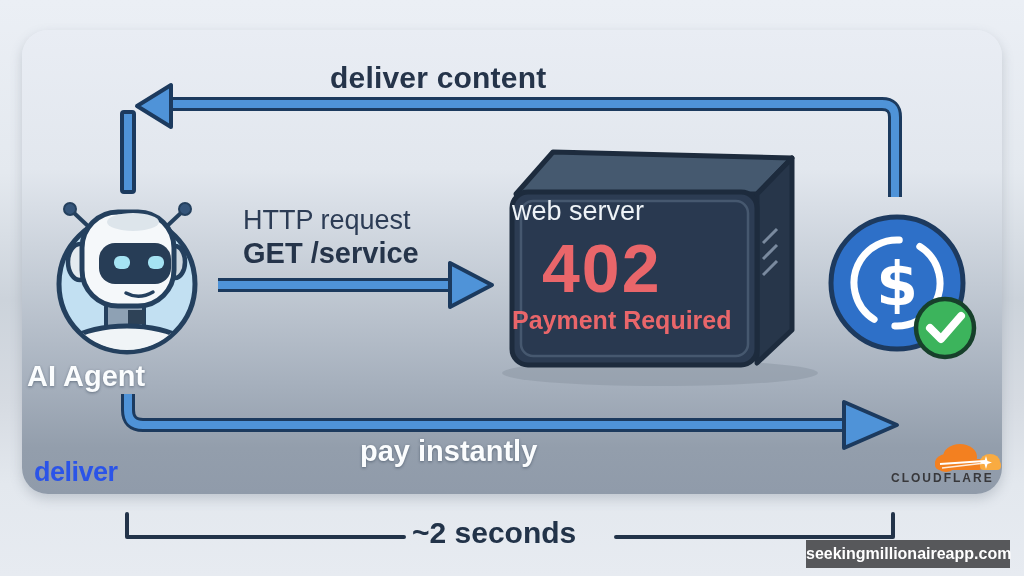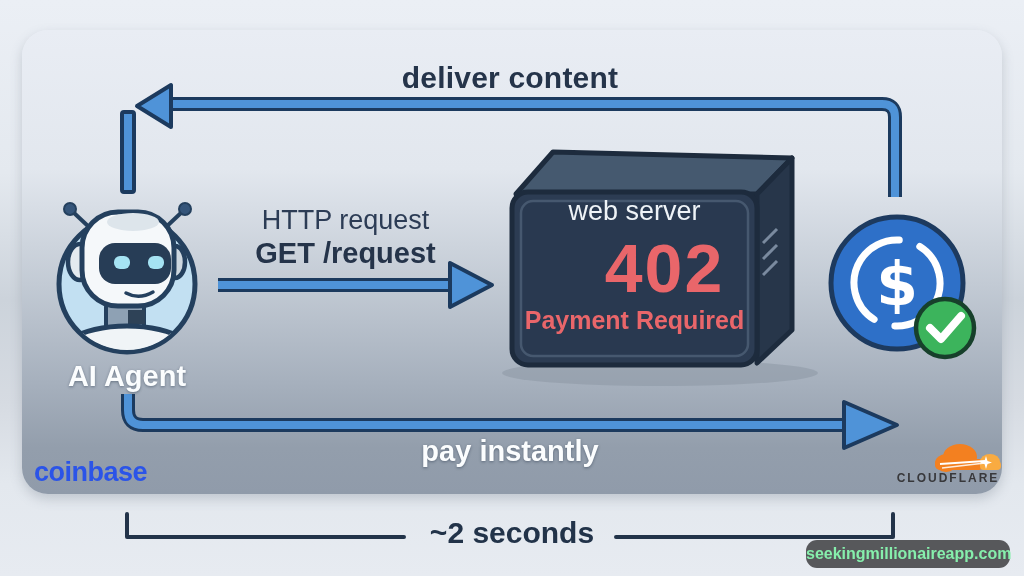--- a/index.html
+++ b/index.html
@@ -9,37 +9,37 @@
     background:linear-gradient(180deg,#ebeff5 0%,#e4e9ef 30%,#ccd3db 52%,#d6dbe2 70%,#e3e8ee 84%,#e7ebf1 100%);
   }
   .card{
     position:absolute;left:22px;top:30px;width:980px;height:464px;border-radius:26px;
     background:linear-gradient(180deg,#e9edf4 0%,#e2e7ee 30%,#c2cad4 55%,#a6b0bd 76%,#939eac 90%,#909baa 100%);
     box-shadow:0 5px 12px rgba(100,110,125,.28);
   }
   .overlay{position:absolute;left:0;top:0;}
   .txt{position:absolute;line-height:1.05;}
   .navy{color:#25344a;}
-  .ctr{text-align:center;}
+  .ctr{}
   .white-lbl{color:#fbfdfe;font-weight:bold;text-shadow:0 1px 3px rgba(25,40,60,.45);}
   .deliver{left:330px;top:62px;width:360px;font-size:30px;font-weight:bold;letter-spacing:.2px;}
   .http1{left:243px;top:206px;width:205px;font-size:27px;font-weight:500;color:#2c3c55;}
   .http2{left:243px;top:238px;width:205px;font-size:29px;font-weight:bold;color:#25344a;}
   .webserver{left:512px;top:197px;width:245px;font-size:27px;color:#eef3f7;font-weight:400;}
   .code402{left:542px;top:233px;width:245px;font-size:68px;font-weight:bold;color:#e9666a;letter-spacing:2px;}
   .payreq{left:512px;top:307px;width:245px;font-size:25px;font-weight:bold;color:#e9666a;}
   .aiagent{left:27px;top:361px;width:200px;font-size:29px;}
   .usdclbl{left:797px;top:360px;width:200px;font-size:30px;letter-spacing:1px;}
   .payinst{left:360px;top:436px;width:300px;font-size:29px;}
   .coinbase{left:34px;top:458px;font-size:27px;font-weight:bold;color:#2b54e8;letter-spacing:-.5px;}
   .cfword{left:891px;top:472px;width:114px;font-size:12px;font-weight:bold;letter-spacing:2px;color:#38383b;}
   .seconds{left:412px;top:517px;width:200px;font-size:30px;font-weight:bold;color:#223349;}
   .watermark{
-    left:806px;top:540px;width:204px;height:28px;border-radius:11px;
-    background:rgba(75,75,78,.92);color:#86efac;font-size:16px;font-weight:bold;
+    left:806px;top:540px;width:204px;height:28px;border-radius:0;
+    background:rgba(75,75,78,.92);color:#ffffff;font-size:16px;font-weight:bold;
     text-align:center;line-height:28px;
   }
 </style>
 </head>
 <body>
 
 <div class="stage">
 
   <div class="card"></div>
 
@@ -122,24 +122,24 @@
       <path d="M986 456 L987.5 461 L992 462.5 L987.5 464 L986 469 L984.5 464 L980 462.5 L984.5 461 Z" fill="#ffffff"></path>
     </g>
 
     <g>
       <path d="M127 537 H404 M616 537 H893 M127 537 V514 M893 537 V514" fill="none" stroke="#223349" stroke-width="4" stroke-linecap="round"></path>
     </g>
   </svg>
 
   <div class="txt navy ctr deliver">deliver content</div>
   <div class="txt ctr http1">HTTP request</div>
-  <div class="txt ctr http2">GET /request</div>
+  <div class="txt ctr http2">GET /service</div>
   <div class="txt ctr webserver">web server</div>
   <div class="txt ctr code402">402</div>
   <div class="txt ctr payreq">Payment Required</div>
   <div class="txt ctr white-lbl aiagent">AI Agent</div>
   <div class="txt ctr white-lbl payinst">pay instantly</div>
-  <div class="txt coinbase">coinbase</div>
+  <div class="txt coinbase">deliver</div>
   <div class="txt ctr cfword">CLOUDFLARE</div>
   <div class="txt ctr seconds">~2 seconds</div>
   <div class="txt watermark">seekingmillionaireapp.com</div>
 
 </div>
 
 </body></html>

